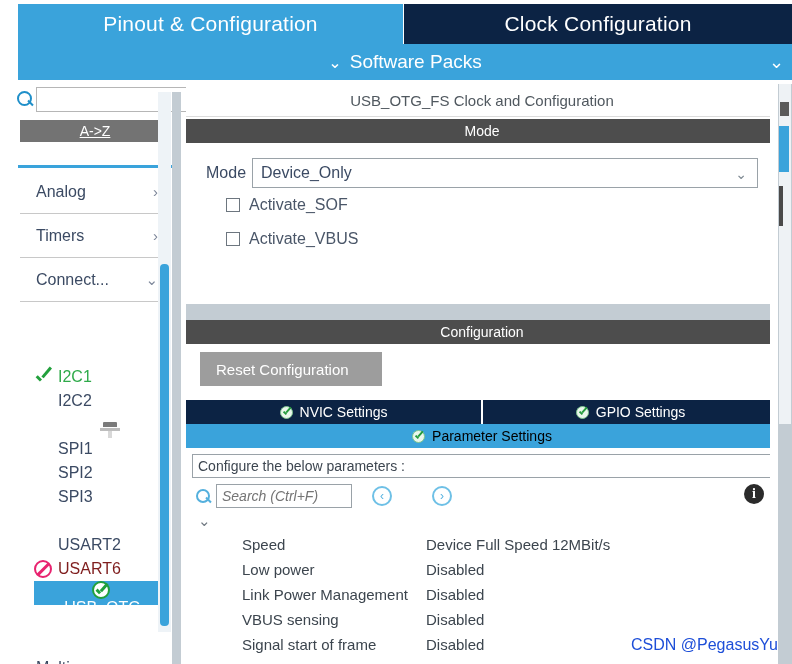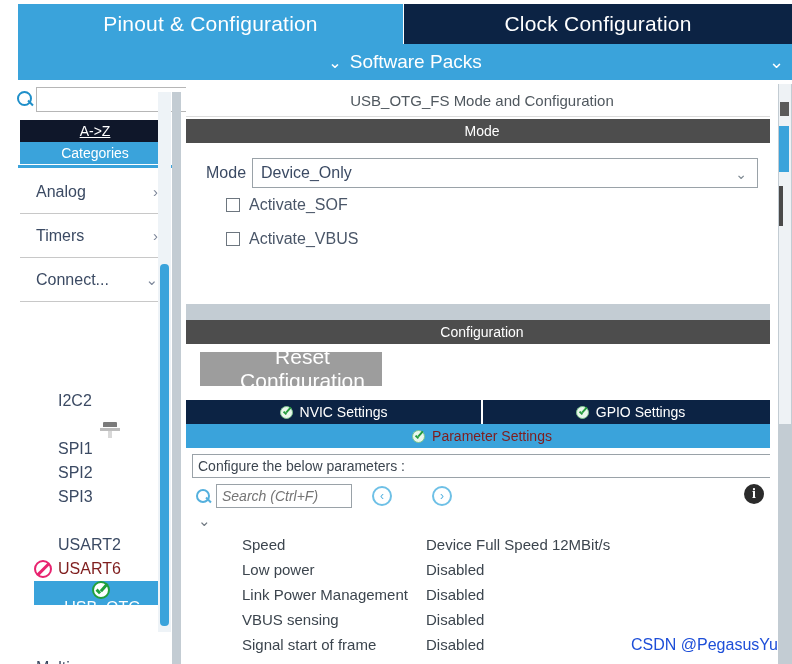--- a/index.html
+++ b/index.html
@@ -49,21 +49,21 @@
   .search-box {
     flex:1; height:25px; border:1px solid #b6b6b6; background:#ffffff;
     font-size:13px; padding:0 4px; color:#333; outline:none;
     font-family:"Liberation Sans", sans-serif;
   }
   .search-grip { width:10px; height:25px; background:#c9c9c9; flex:0 0 10px; }
 
   .seg { position:absolute; left:6px; width:150px; height:22px;
          display:flex; align-items:center; justify-content:center;
          color:#ffffff; font-size:14px; }
-  .seg-az { top:40px; background:#0f172a;text-decoration:underline; }
+  .seg-az { top:40px; background:#737373;text-decoration:underline; }
   .seg-cat { top:62px; background:#3aa3db; }
   .seg-underline { position:absolute; left:4px; top:85px; width:154px; height:3px; background:#3aa3db; }
 
   .cat-list { position:absolute; left:6px; top:90px; width:150px; height:494px; overflow:hidden; }
   .cat-item {
     position:relative; height:44px; display:flex; align-items:center;
     justify-content:space-between; padding:0 12px 0 16px;
     border-bottom:1px solid #c8c8c8; color:#3b4a63; font-size:16px;
   }
   .cat-item .caret { color:#7c8699; font-size:15px; }
@@ -147,35 +147,35 @@
   .cbrow .box { width:14px; height:14px; border:1.5px solid #6d767f; background:#fff; margin-right:9px; }
   .cb1 { top:53px; }
   .cb2 { top:87px; }
 
   .gap-band { position:absolute; left:0; top:220px; width:592px; height:16px; background:#c3ccd3; }
 
   .config-body { position:absolute; left:0; top:260px; width:592px; height:320px; background:#ffffff; }
 
   .reset-btn {
     position:absolute; left:14px; top:8px; width:182px; height:34px;
-    background:#9d9d9d; color:#ffffff; font-size:21px;
-    display:flex; align-items:center; padding-left:23px;
+    background:#9d9d9d; color:#ffffff; font-size:15px;
+    display:flex; align-items:center; padding-left:16px;
     border:none; font-family:"Liberation Sans", sans-serif;
   }
 
   .tabs-row { position:absolute; left:0; top:56px; width:592px; height:24px; display:flex; }
   .ctab {
     flex:1; background:#0c2344; color:#ffffff; font-size:14px;
     display:flex; align-items:center; justify-content:center;
     border-right:2px solid #ffffff;
   }
   .ctab:last-child { border-right:none; }
   .ctab-active {
     position:absolute; left:0; top:80px; width:592px; height:24px;
-    background:#3aa3db; color:#7f1d1d; font-size:14px;
+    background:#3aa3db; color:#000000; font-size:14px;
     display:flex; align-items:center; justify-content:center;
   }
   .badge {
     width:13px; height:13px; border-radius:50%; background:#e9f7ec;
     border:1px solid #7dc48e; margin-right:7px; position:relative; flex:0 0 13px;
   }
   .badge::before {
     content:""; position:absolute; left:2px; top:5px; width:4px; height:2px;
     background:#239b3c; transform:rotate(45deg);
   }
@@ -266,23 +266,20 @@
 
     <div class="search-row">
       <span class="mag"></span>
       <input class="search-box" type="text" placeholder="" style="">
       <span class="search-grip"></span>
     </div>
 
     <div class="seg seg-az">
       <span>A-&gt;Z</span>
     </div>
-    <div class="seg seg-cat">
-      <span>Categories</span>
-    </div>
     <div class="seg-underline"></div>
 
     <div class="cat-list">
       <div class="cat-item">
         <span>Analog</span>
         <span class="caret">›</span>
       </div>
       <div class="cat-item">
         <span>Timers</span>
         <span class="caret">›</span>
@@ -292,20 +289,24 @@
         <span class="caret">⌄</span>
       </div>
     </div>
 
     <div class="updown">
       <span class="cap"></span>
         <span class="bar"></span>
         <span class="stem"></span>
     </div>
 
+    <div class="periph en" style="top:285px">
+      <span class="chk-green"></span>
+      <span class="lbl">I2C1</span>
+    </div>
     <div class="periph" style="top:309px">
       <span class="lbl" style="margin-left:24px">I2C2</span>
     </div>
     <div class="periph" style="top:357px">
       <span class="lbl" style="margin-left:24px">SPI1</span>
     </div>
     <div class="periph" style="top:381px">
       <span class="lbl" style="margin-left:24px">SPI2</span>
     </div>
     <div class="periph" style="top:405px">
@@ -329,21 +330,21 @@
     </div>
   </div>
 
   <div class="vscroll-left-track"></div>
   <div class="vscroll-left"></div>
   <div class="side-edge"></div>
 
   <div class="panel">
 
     <div class="panel-title">
-      <span>USB_OTG_FS Mode and Configuration</span>
+      <span>USB_OTG_FS Clock and Configuration</span>
     </div>
 
     <div class="section-hdr hdr-mode">
       <span>Mode</span>
     </div>
 
     <div class="mode-box">
       <div class="mode-row">
         <span class="mode-label">Mode</span>
         <div class="mode-select">

